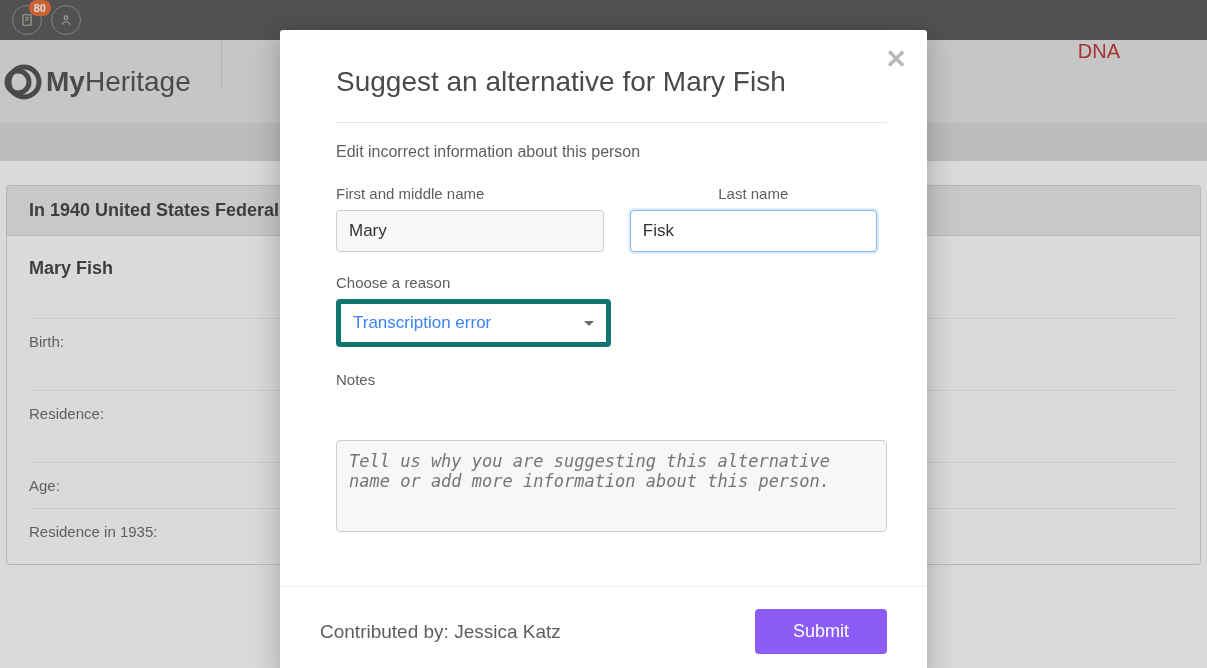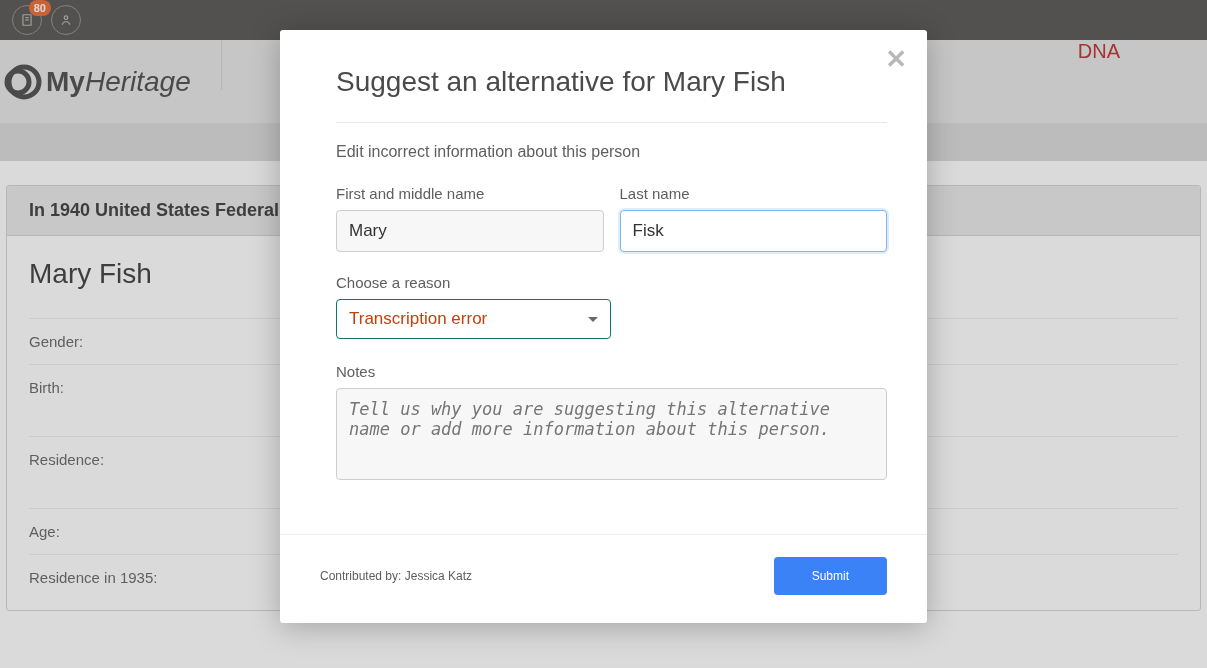--- a/index.html
+++ b/index.html
@@ -60,21 +60,20 @@
       font-weight: bold;
       color: #3c3c3c;
     }
     .logo-icon {
       width: 40px;
       height: 40px;
       margin-right: 2px;
     }
     .logo-heritage {
       font-weight: normal;
-      font-style: italic;
     }
     .header-divider {
       width: 1px;
       height: 50px;
       background: #cfcfcf;
       margin: 0 30px;
     }
     .dna-link {
       position: absolute;
       right: 87px;
@@ -99,24 +98,24 @@
       padding: 14px 22px;
       font-size: 18px;
       font-weight: bold;
       color: #2d2d2d;
       border-bottom: 1px solid #d0d0d0;
     }
     .record-body {
       padding: 22px 22px 10px;
     }
     .person-name {
-      font-size: 28px;
-      font-weight: normal;
+      font-size: 18px;
+      font-weight: bold;
       color: #2d2d2d;
-      margin-bottom: 28px;
+      margin-bottom: 39px;
     }
     .field-row {
       display: flex;
       padding: 14px 0;
       border-top: 1px solid #ececec;
       font-size: 15px;
       color: #5a5a5a;
     }
     .field-label {
       width: 330px;
@@ -178,20 +177,21 @@
     }
     .form-group {
       display: flex;
       flex-direction: column;
     }
     .form-group.first {
       flex: 1;
     }
     .form-group.last {
       flex: 1;
+      align-items: center;
     }
     .form-label {
       font-size: 15px;
       color: #5e5e5e;
       margin-bottom: 8px;
     }
     .text-input {
       border: 1px solid #cdcdcd;
       background: #f7f7f7;
       border-radius: 4px;
@@ -201,41 +201,42 @@
     }
     .text-input.focused {
       border-color: #7fb8ed;
       box-shadow: 0 0 0 2px rgba(127,184,237,0.25);
       background: #fff;
     }
     .reason-group {
       margin-bottom: 24px;
     }
     .select-box {
-      border: 1px solid #0f766e;
+      border: 5px solid #0f766e;
       border-radius: 4px;
       padding: 9px 12px;
       font-size: 17px;
-      color: #c2410c;
+      color: #3b82f6;
       width: 275px;
       display: flex;
       justify-content: space-between;
       align-items: center;
       cursor: pointer;
       background: #fff;
     }
     .caret {
       width: 0;
       height: 0;
       border-left: 5px solid transparent;
       border-right: 5px solid transparent;
       border-top: 5px solid #6b6b6b;
     }
     .notes-group {
       margin-bottom: 26px;
+      gap: 44px;
     }
     .textarea {
       border: 1px solid #cdcdcd;
       background: #f7f7f7;
       border-radius: 4px;
       padding: 10px 12px;
       font-size: 17px;
       font-style: italic;
       color: #9a9a9a;
       width: 100%;
@@ -243,30 +244,30 @@
       resize: none;
     }
     .modal-footer {
       border-top: 1px solid #ededed;
       padding: 22px 40px 28px;
       display: flex;
       justify-content: space-between;
       align-items: center;
     }
     .contributor {
-      font-size: 12px;
+      font-size: 19px;
       color: #5e5e5e;
     }
     .submit-btn {
-      background: #3b82f6;
+      background: #8b5cf6;
       color: #fff;
       border: none;
       border-radius: 4px;
       padding: 12px 38px;
-      font-size: 12px;
+      font-size: 18px;
       cursor: pointer;
     }
     .dim-overlay {
       position: absolute;
       inset: 0;
       background: rgba(108,108,108,0.25);
       z-index: 5;
     }
     .modal-layer {
       z-index: 10;
@@ -306,23 +307,20 @@
   <span class="dna-link">DNA</span>
 </div>
 
 <div class="sub-bar"></div>
 
 <div class="content">
   <div class="record-panel">
     <div class="record-header">In 1940 United States Federal Census</div>
     <div class="record-body">
       <div class="person-name">Mary Fish</div>
-      <div class="field-row">
-        <div class="field-label">Gender:</div>
-      </div>
       <div class="field-row" style="height:72px">
         <div class="field-label">Birth:</div>
       </div>
       <div class="field-row" style="height:72px">
         <div class="field-label">Residence:</div>
       </div>
       <div class="field-row">
         <div class="field-label">Age:</div>
       </div>
       <div class="field-row">

